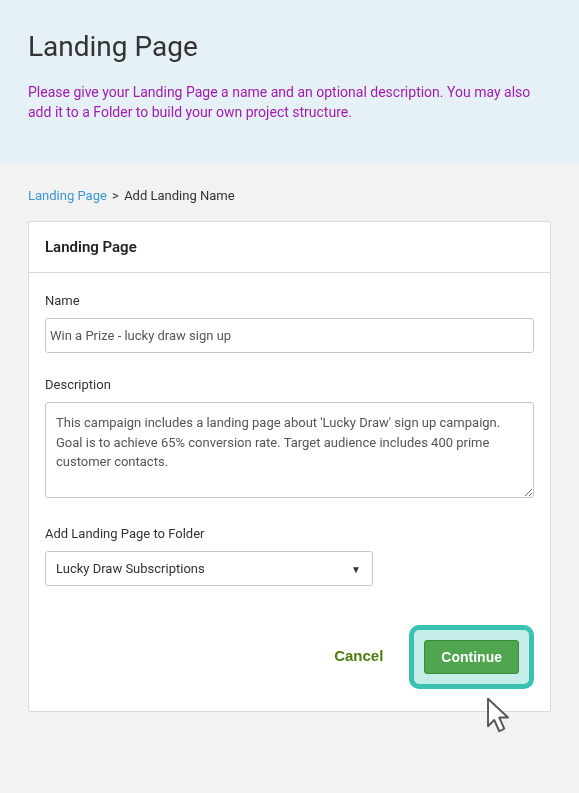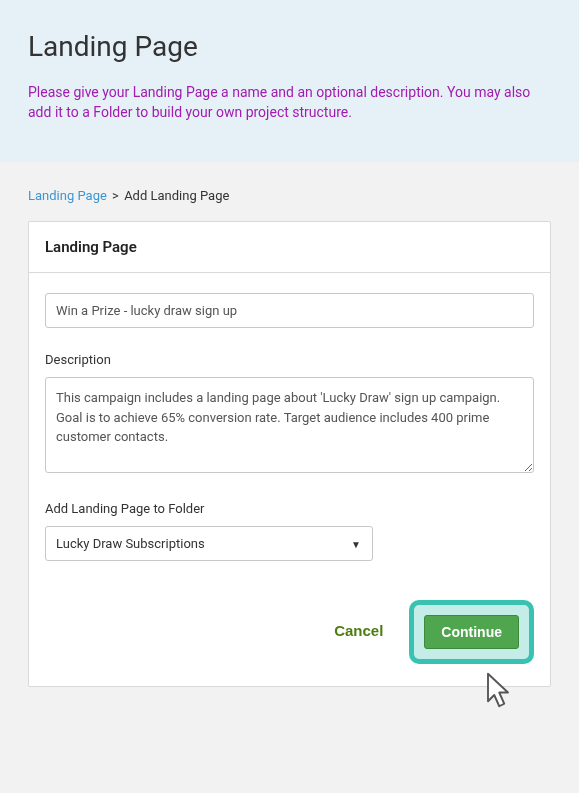--- a/index.html
+++ b/index.html
@@ -64,21 +64,21 @@
       margin-bottom: 24px;
     }
     .form-label {
       display: block;
       font-size: 13px;
       color: #333;
       margin-bottom: 10px;
     }
     .form-input {
       width: 100%;
-      padding: 9px 10px;
+      padding: 9px 4px;
       border: 1px solid #c7c7c7;
       border-radius: 3px;
       font-size: 13px;
       color: #555;
       font-family: inherit;
     }
     .form-textarea {
       width: 100%;
       padding: 10px 10px;
       border: 1px solid #c7c7c7;
@@ -161,28 +161,29 @@
 
 <div class="header">
   <h1 class="page-title">Landing Page</h1>
   <p class="page-subtitle">Please give your Landing Page a name and an optional description. You may also add it to a Folder to build your own project structure.</p>
 </div>
 
 <div class="content-wrapper">
   <div class="breadcrumb">
     <a href="#">Landing Page</a>
     <span class="breadcrumb-sep">&gt;</span>
-    <span>Add Landing Page</span>
+    <span>Add Landing Name</span>
   </div>
 
   <div class="panel">
     <div class="panel-header">Landing Page</div>
     <div class="panel-body">
 
       <div class="form-group">
+        <label class="form-label">Name</label>
         <input type="text" class="form-input" value="Win a Prize - lucky draw sign up" style="">
       </div>
 
       <div class="form-group">
         <label class="form-label">Description</label>
         <textarea class="form-textarea" style="">This campaign includes a landing page about 'Lucky Draw' sign up campaign. Goal is to achieve 65% conversion rate. Target audience includes 400 prime customer contacts.</textarea>
       </div>
 
       <div class="form-group" style="margin-bottom:9px;">
         <label class="form-label">Add Landing Page to Folder</label>

